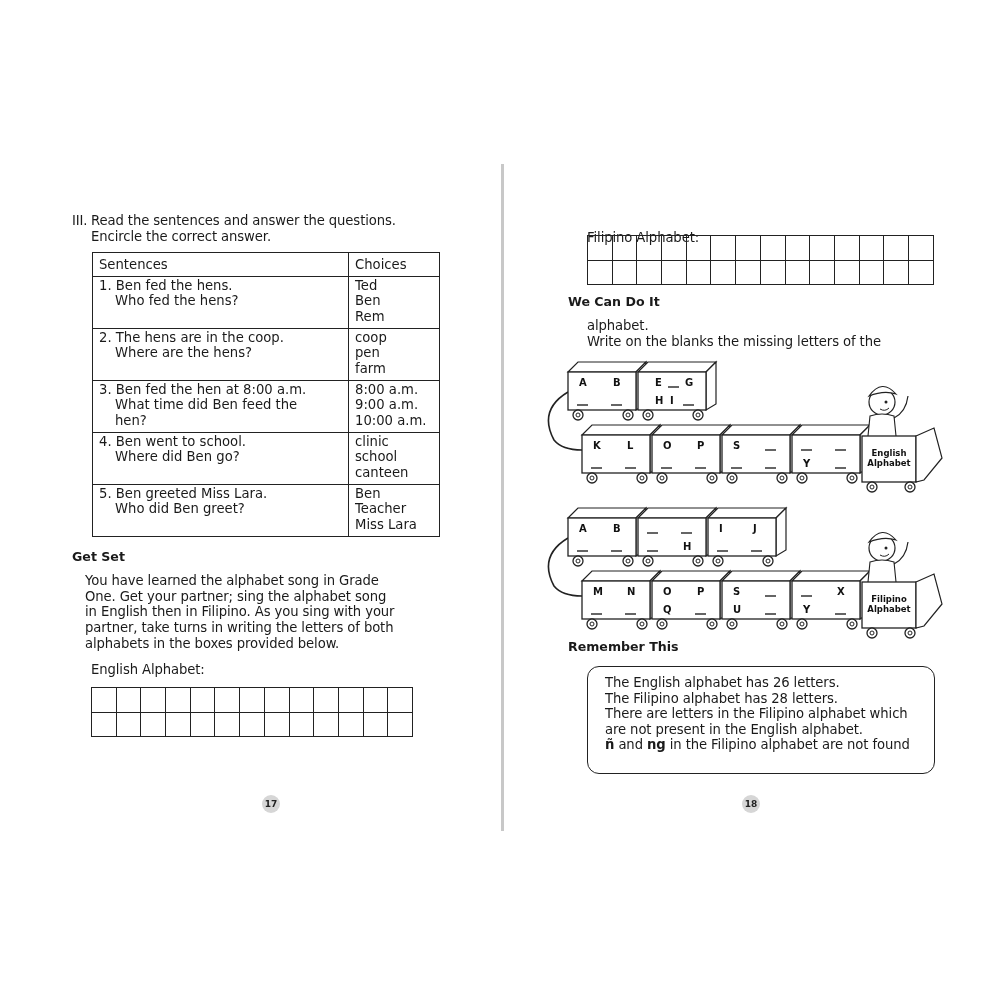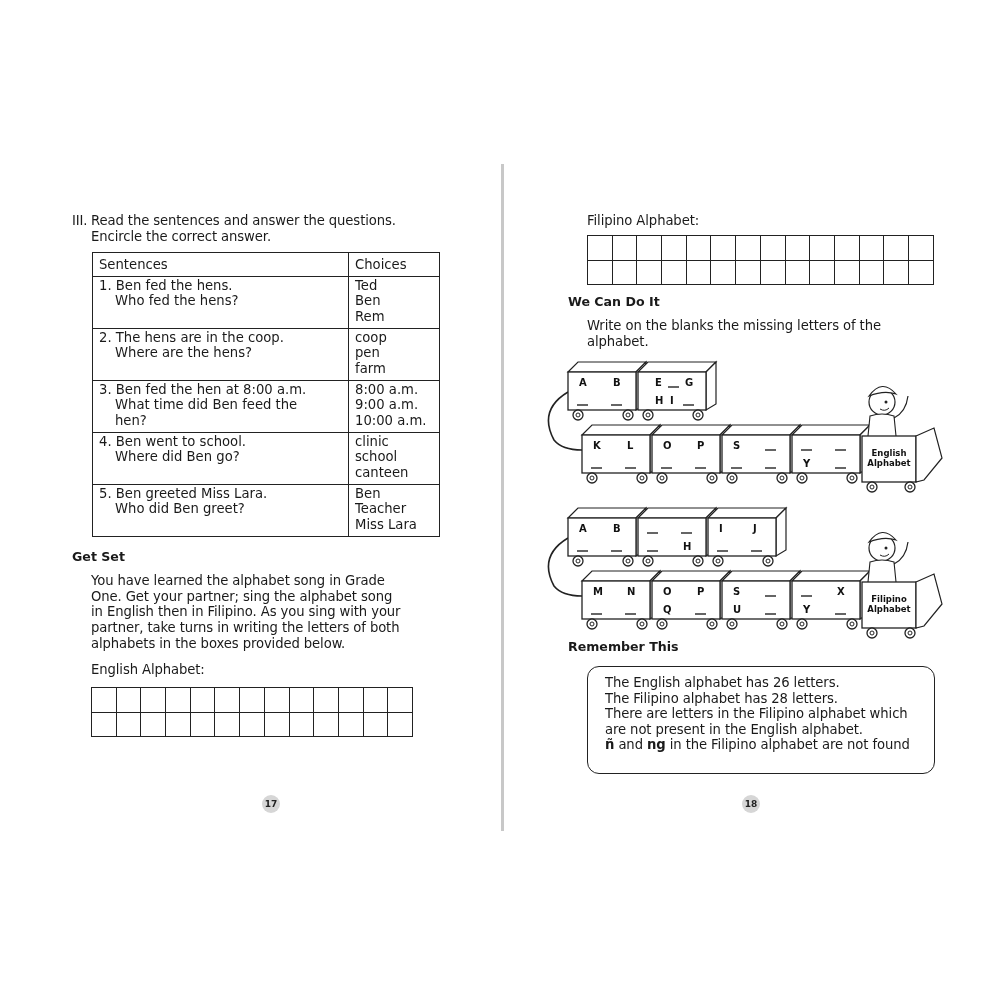--- a/index.html
+++ b/index.html
@@ -19,29 +19,29 @@
   table.q td, table.q th { border: 1.4px solid #222; vertical-align: top; text-align: left; font-weight: normal;
     font-size: 13.2px; line-height: 15.4px; padding: 1px 6px 1px 6px; }
   table.q th { height: 24px; padding-top: 4px; }
   table.q td.s { width: 256px; }
   table.q td { height: 52px; }
   .s-line { display: block; }
   .s-line.indent { padding-left: 16px; }
   .c-line { display: block; }
 
   .getset-h { left: 72px; top: 549px; }
-  .getset-p { left: 91px; top: 573px; width: 330px; }
+  .getset-p { left: 85px; top: 573px; width: 330px; }
   .eng-label { left: 91px; top: 662px; }
 
   .grid { position: absolute; display: grid; border-top: 1.4px solid #222; border-left: 1.4px solid #222; }
   .grid .cell { border-right: 1.4px solid #222; border-bottom: 1.4px solid #222; }
   .grid.eng { left: 91px; top: 687px; grid-template-columns: repeat(13, 24.7px); grid-template-rows: repeat(2, 24.5px); }
   .grid.fil { left: 587px; top: 235px; grid-template-columns: repeat(14, 24.7px); grid-template-rows: repeat(2, 24.5px); }
 
-  .fil-label { left: 587px; top: 213px; }
+  .fil-label { left: 587px; top: 230px; }
   .wecan-h { left: 568px; top: 294px; }
   .wecan-p { left: 587px; top: 318px; width: 320px; }
 
   .train { position: absolute; }
   .remember-h { left: 568px; top: 639px; }
   .remember-box { left: 587px; top: 666px; width: 348px; height: 108px; border: 1.4px solid #222; border-radius: 12px; padding: 8px 8px 0 17px; }
   .remember-box .line { display: block; }
 
   .page-num { width: 18px; height: 18px; border-radius: 50%; background: #d6d6d6; font-size: 9px; font-weight: bold;
     display: flex; align-items: center; justify-content: center; color: #222; }
@@ -196,22 +196,22 @@
     <div class="cell"></div>
     <div class="cell"></div>
     <div class="cell"></div>
     <div class="cell"></div>
     <div class="cell"></div>
     <div class="cell"></div>
   </div>
 
 <div class="abs bold wecan-h">We Can Do It</div>
 <div class="abs txt wecan-p">
+  <span style="display:block">alphabet.</span>
   <span style="display:block">Write on the blanks the missing letters of the</span>
-  <span style="display:block">alphabet.</span>
 </div>
 
 <svg class="train" id="trainSvg" style="left:540px; top:350px;" width="420" height="290" viewBox="0 0 420 290">
     <g>
       <path d="M28,42 Q-2,60 14,90 Q22,100 42,100" fill="none" stroke="#222" stroke-width="1.6"></path>
       <g>
         <polygon points="28,22 38,12 106,12 96,22" fill="#fff" stroke="#222" stroke-width="1.2"></polygon>
         <polygon points="96,22 106,12 106,54 96,60" fill="#fff" stroke="#222" stroke-width="1.2"></polygon>
         <rect x="28" y="22" width="68" height="38" fill="#fff" stroke="#222" stroke-width="1.3"></rect>
         <circle cx="38" cy="65" r="5" fill="#fff" stroke="#222" stroke-width="1.3"></circle>

